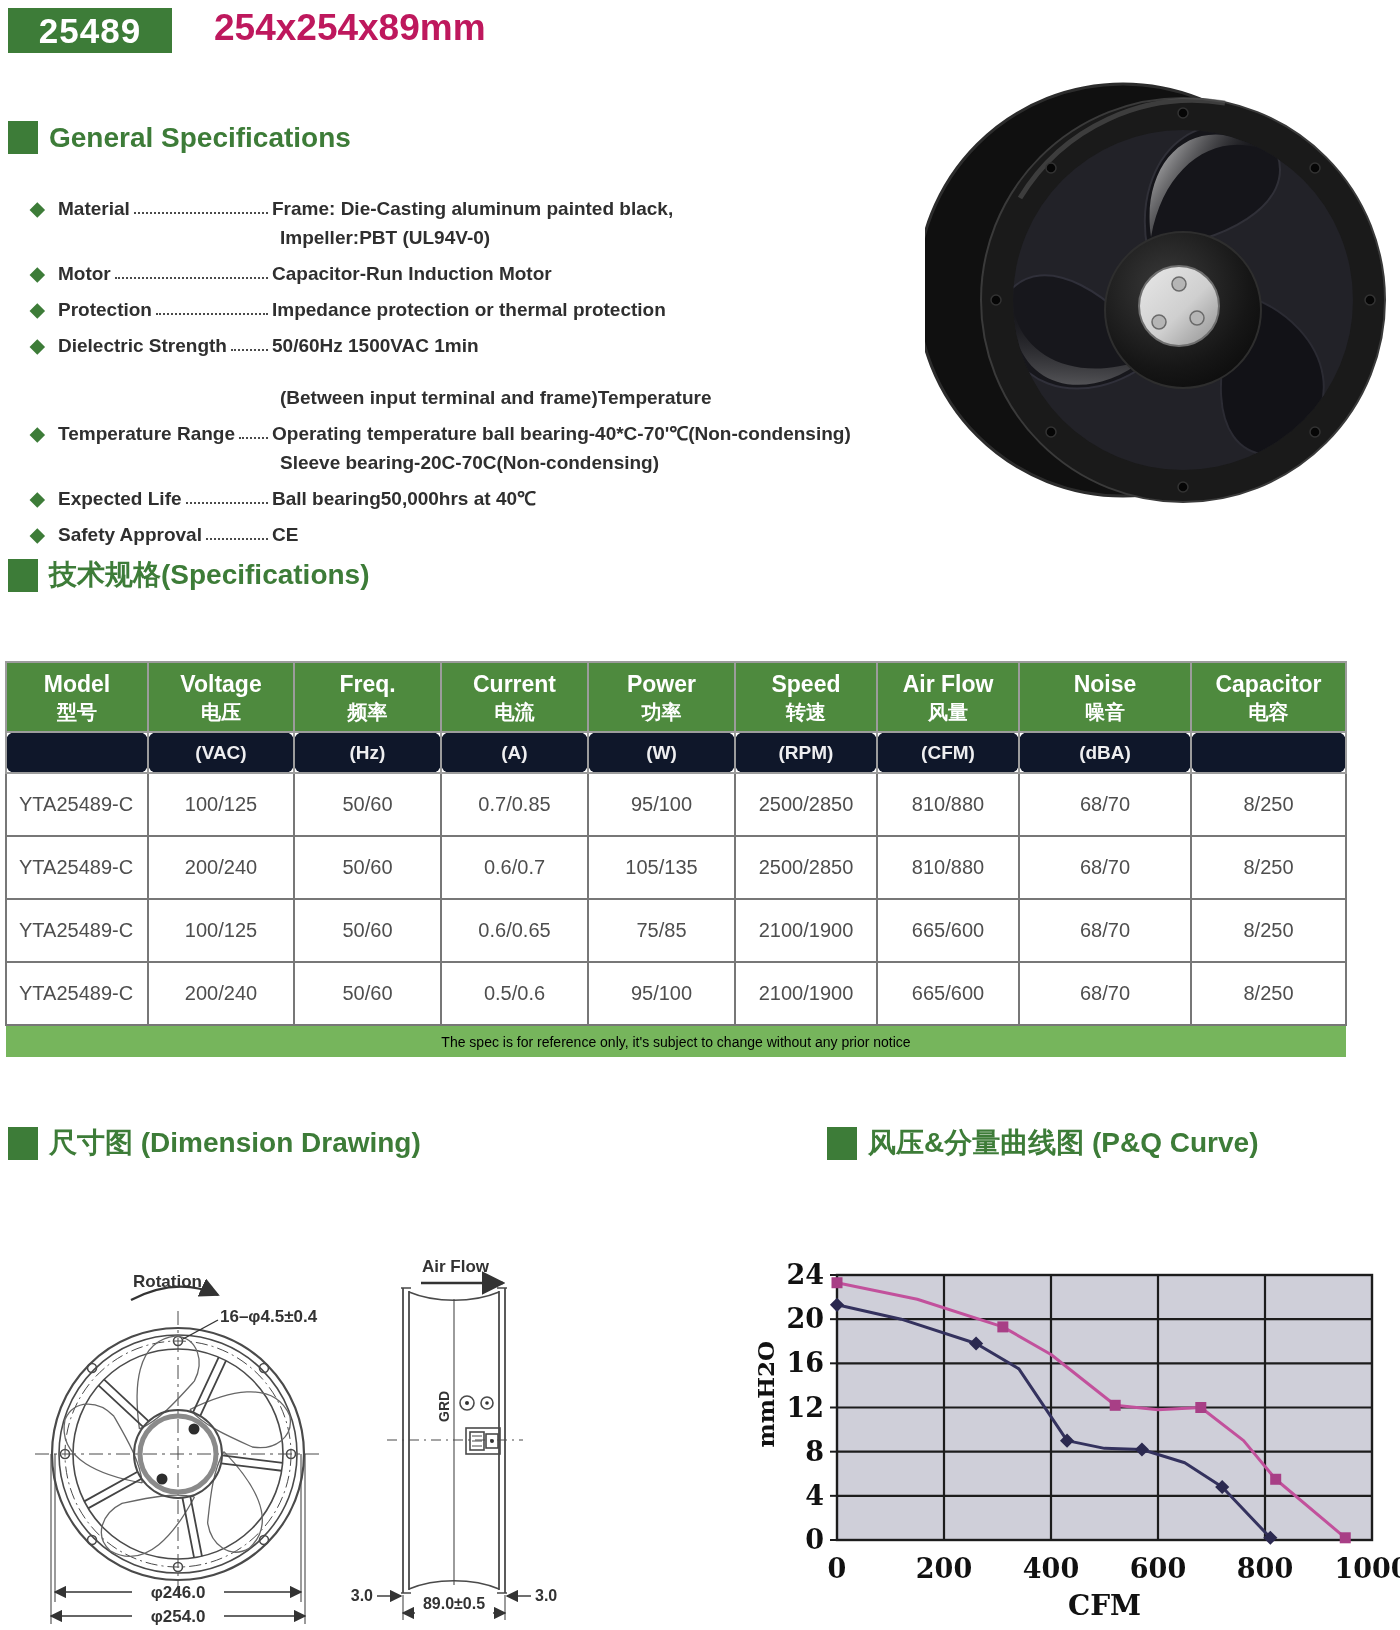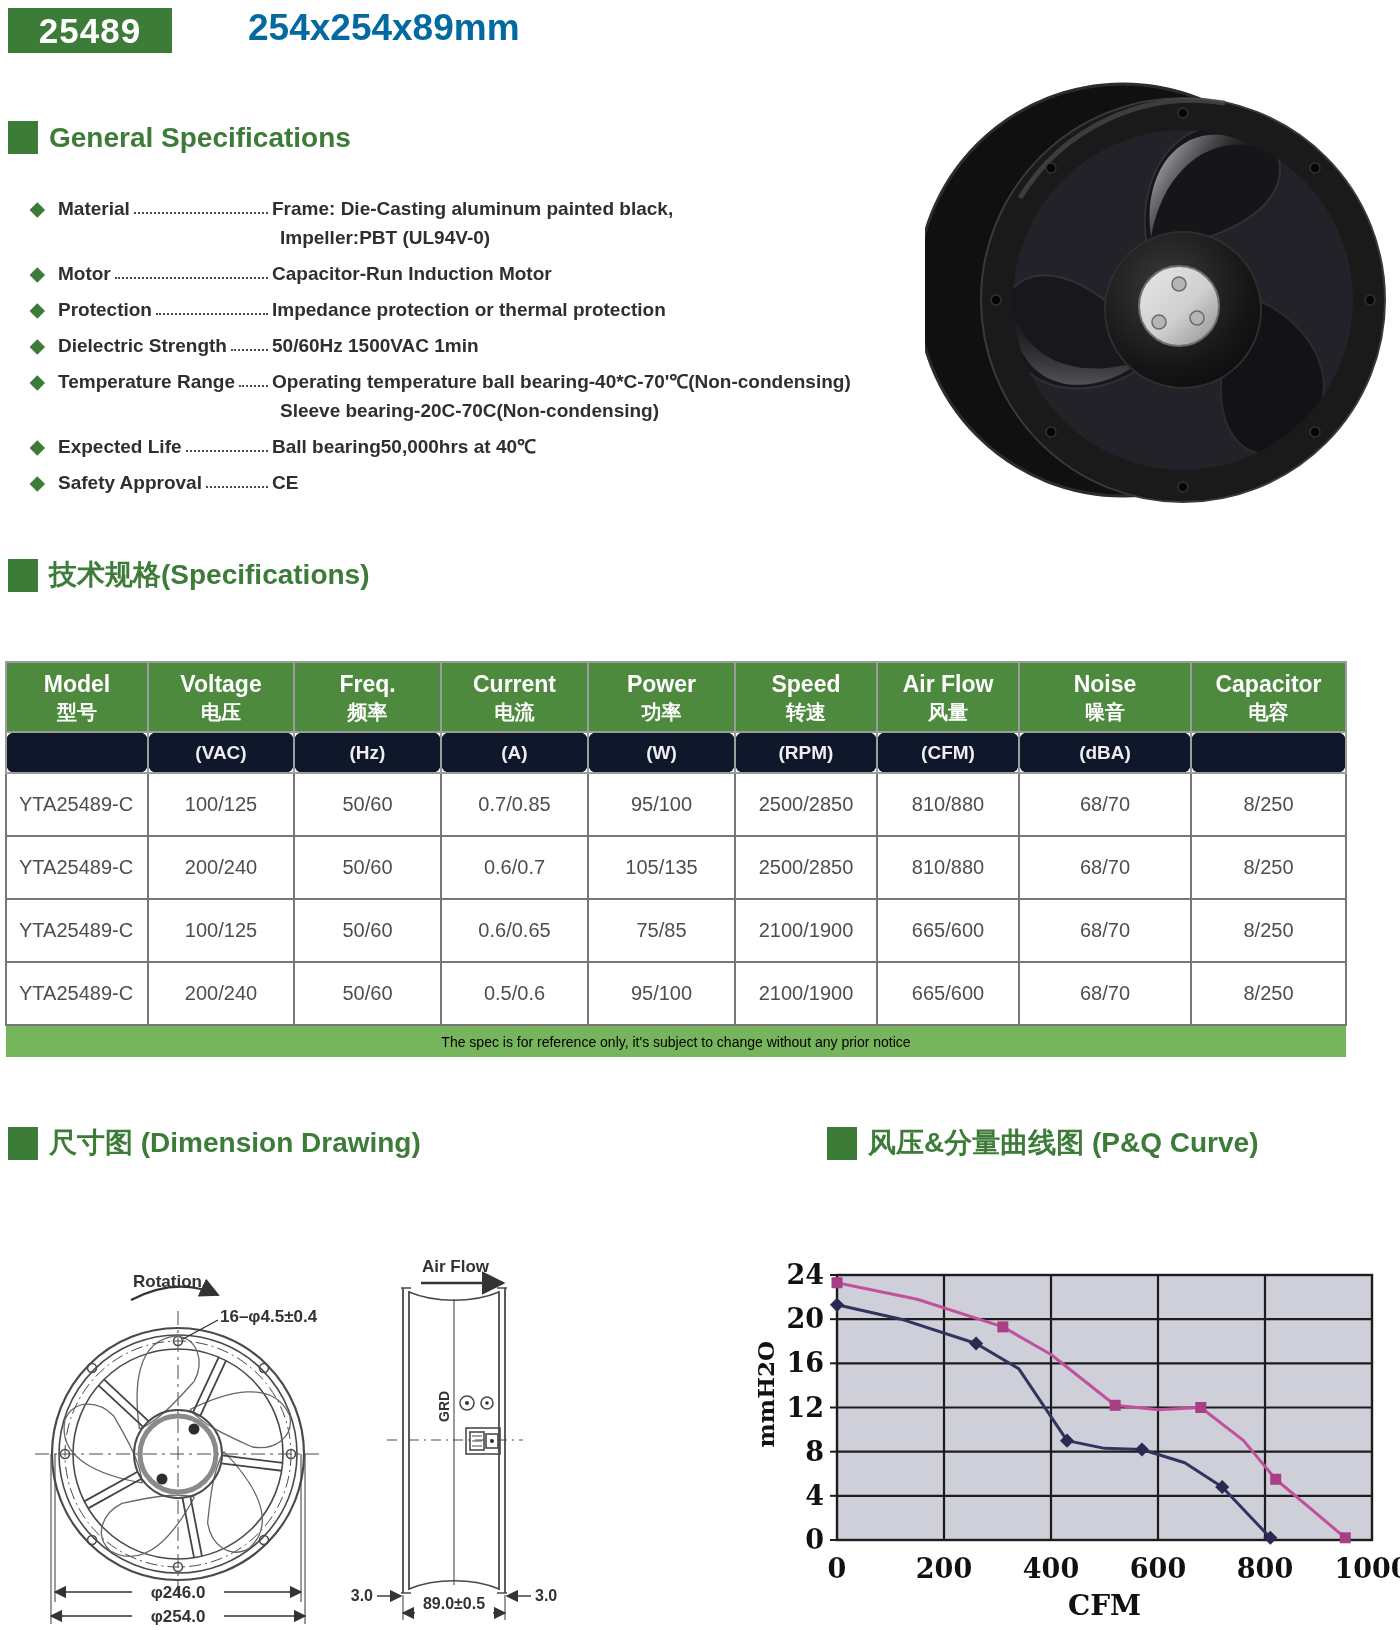--- a/index.html
+++ b/index.html
@@ -7,21 +7,21 @@
     width:1400px;height:1630px;position:relative;background:#ffffff;
     font-family:"Liberation Sans", sans-serif;overflow:hidden;
   }
   
   .badge{
     position:absolute;left:8px;top:8px;width:164px;height:45px;background:#3d7c38;
     color:#fff;font-size:35px;font-weight:bold;display:flex;align-items:center;justify-content:center;
     letter-spacing:1px;
   }
   .size-text{
-    position:absolute;left:248px;top:7px;font-size:37px;font-weight:bold;color:#0369a1;
+    position:absolute;left:214px;top:7px;font-size:37px;font-weight:bold;color:#be185d;
   }
   
   .section-head{position:absolute;display:flex;align-items:center;}
   .section-head .sq{width:30px;height:33px;background:#3d7c38;margin-right:11px;flex:none;}
   .section-head .t{color:#3d7c38;font-weight:bold;font-size:28px;white-space:nowrap;text-align:center;}
   
   .spec-list{position:absolute;left:30px;top:194px;width:900px;}
   .spec-item{display:flex;align-items:flex-start;margin-bottom:7px;
     font-size:19px;font-weight:bold;color:#2f2f2f;line-height:29px;}
   .spec-item .bullet{color:#3d7c38;width:28px;font-size:19px;flex:none;}
@@ -93,20 +93,21 @@
       </span>
     </div>
     <div class="spec-item">
       <span class="bullet">◆</span>
       <span class="lbl">
         <span class="txt">Dielectric Strength</span>
         <span class="dots"></span>
       </span>
       <span class="val">
         <span class="vline">50/60Hz 1500VAC 1min</span>
+        <span class="vline indent gap">(Between input terminal and frame)Temperature</span>
       </span>
     </div>
     <div class="spec-item">
       <span class="bullet">◆</span>
       <span class="lbl">
         <span class="txt">Temperature Range</span>
         <span class="dots"></span>
       </span>
       <span class="val">
         <span class="vline">Operating temperature ball bearing-40*C-70'℃(Non-condensing)</span>

